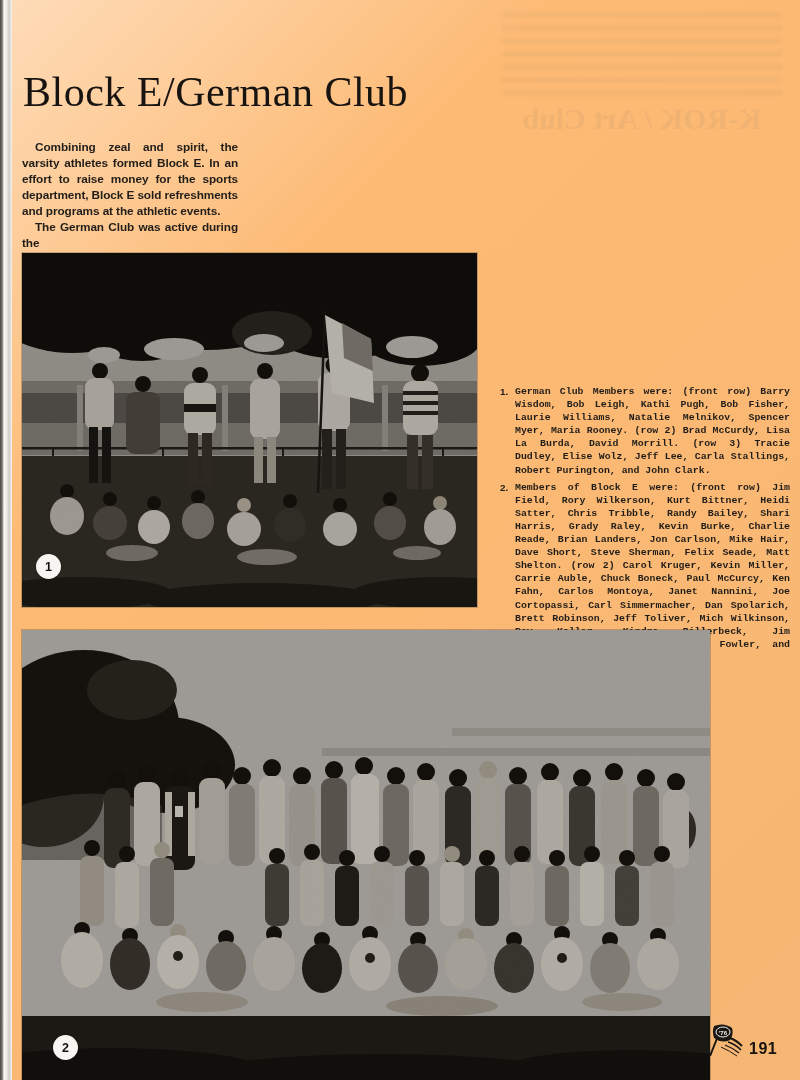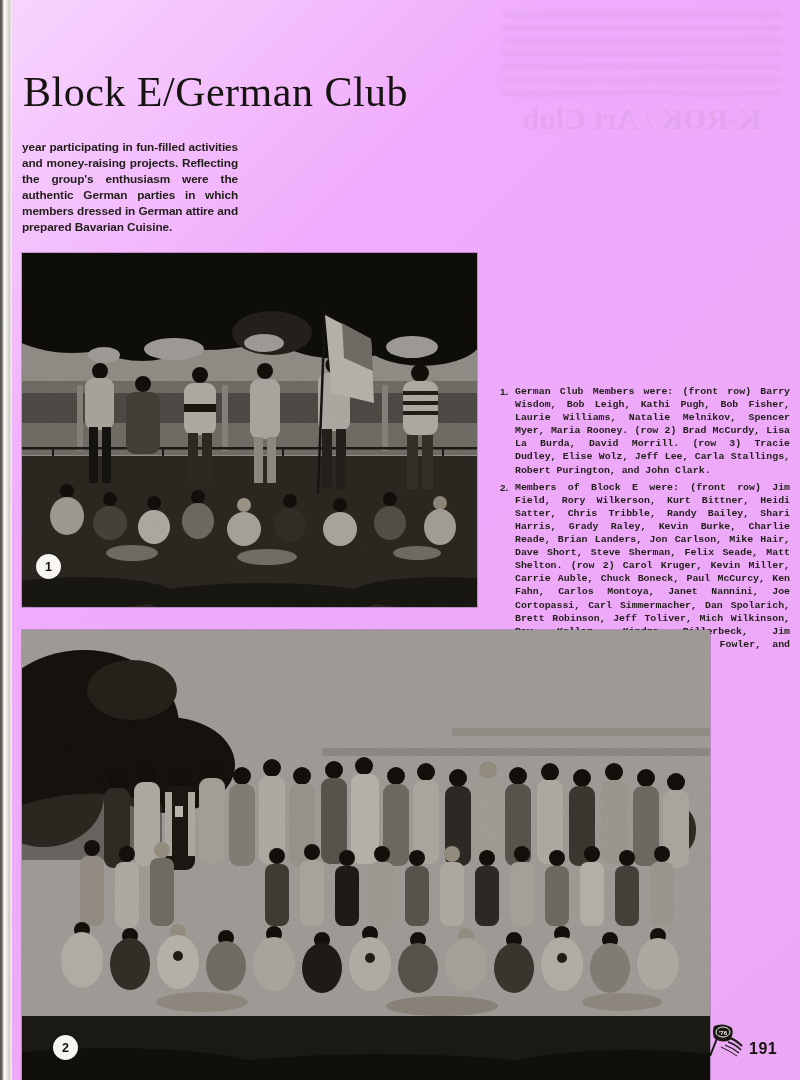--- a/index.html
+++ b/index.html
@@ -1,18 +1,18 @@
 <!DOCTYPE html>
 <html><head>
 <meta charset="utf-8">
 <style>
   html,body{margin:0;padding:0;background:#3a3a3a;}
   .page{
     position:relative;width:800px;height:1080px;overflow:hidden;
-    background:#f0abfc;
+    background:#fdba74;
     font-family:"Liberation Sans",sans-serif;color:#1c1916;
   }
   .paper-tone{position:absolute;inset:0;pointer-events:none;
     background:linear-gradient(135deg,rgba(255,255,255,.5) 0%,rgba(255,255,255,0) 30%,rgba(120,115,105,.05) 100%);}
   .scan-edge{position:absolute;left:0;top:0;width:12px;height:100%;
     background:linear-gradient(90deg,#4e4b47 0px,#6f6c68 2px,#fbfaf8 4px,#ece9e4 7px,#cfccc7 9px,#f5f3ef 12px);}
   
   .bleed{position:absolute;left:492px;top:6px;width:300px;height:170px;pointer-events:none;overflow:hidden;}
   .bleed-lines{height:88px;margin:6px 10px 0 10px;
     background:repeating-linear-gradient(180deg,rgba(95,92,86,.05) 0 6px,rgba(0,0,0,0) 6px 13px);
@@ -61,21 +61,22 @@
 
   <div class="bleed">
     <div class="bleed-lines"></div>
     <div class="bleed-title">K-ROK / Art Club</div>
   </div>
 
   <h1 class="title">Block E/German Club</h1>
 
   <div class="intro">
     <div class="col">
-      <p>year participating in fun-filled activities and money-raising projects. Reflecting the group's enthusiasm were the authentic German parties in which members dressed in German attire and prepared Bavarian Cuisine.</p>
+      <p class="indent">Combining zeal and spirit, the varsity athletes formed Block E. In an effort to raise money for the sports department, Block E sold refreshments and programs at the athletic events.</p>
+      <p class="indent">The German Club was active during the</p>
     </div>
   </div>
 
   <div class="photo photo1">
     <svg width="455" height="354" viewBox="0 0 455 354">
       <defs>
         <filter id="gr1" x="0" y="0" width="100%" height="100%">
           <feTurbulence type="fractalNoise" baseFrequency="0.85" numOctaves="2" stitchTiles="stitch"></feTurbulence>
           <feColorMatrix type="matrix" values="0 0 0 0 0  0 0 0 0 0  0 0 0 0 0  0.9 0.9 0.9 0 0"></feColorMatrix>
         </filter>

